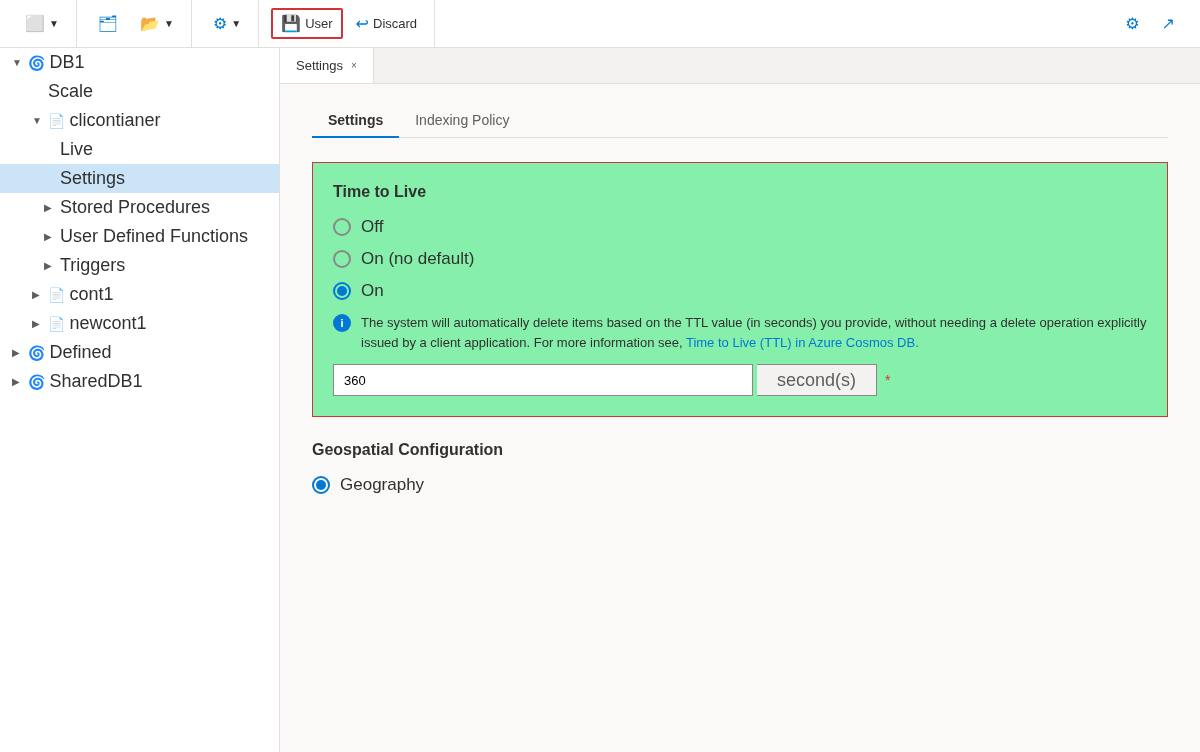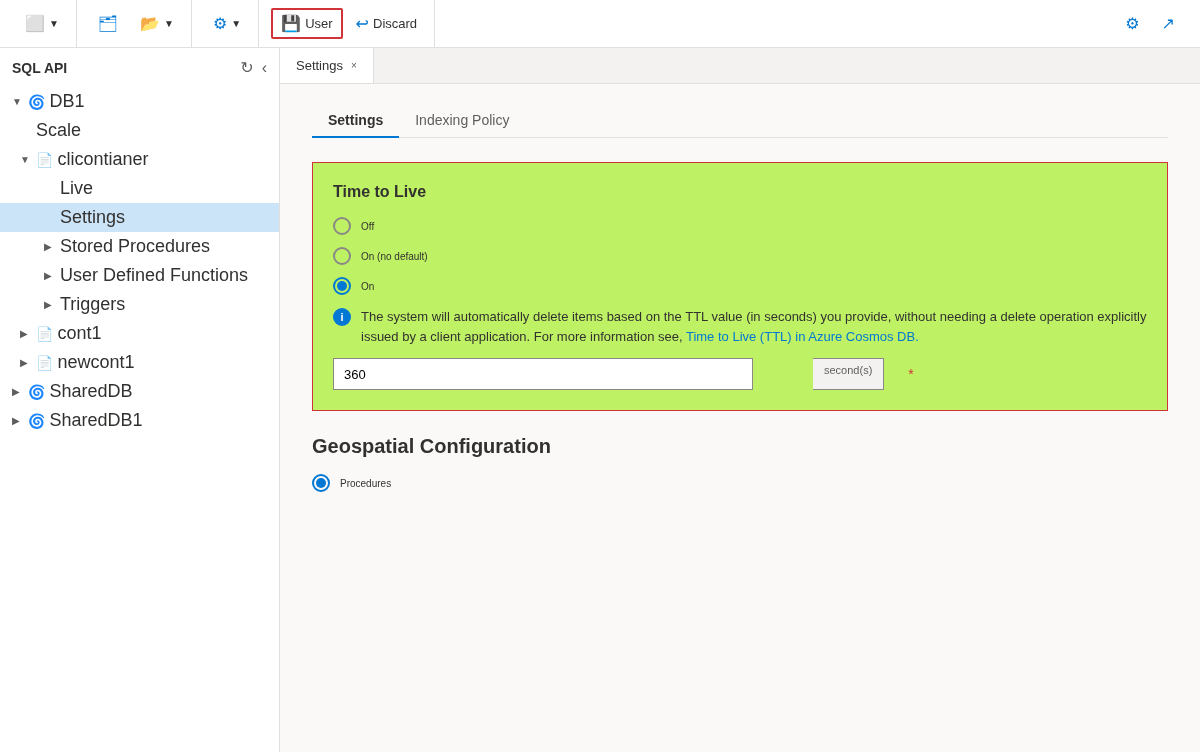--- a/index.html
+++ b/index.html
@@ -82,21 +82,21 @@
       padding: 4px 8px 4px 12px;
       cursor: pointer;
       user-select: none;
       gap: 4px;
     }
     .tree-item.selected { background: #cce4f7; }
     .tree-item .chevron { font-size: 10px; color: #605e5c; width: 12px; }
     .tree-item .item-icon { font-size: 14px; }
     .tree-item .item-label { font-size: 18px; }
     .tree-level-1 { padding-left: 12px; }
-    .tree-level-2 { padding-left: 20px; align-items: center; }
+    .tree-level-2 { padding-left: 32px; align-items: center; }
     .tree-level-3 { padding-left: 44px; }
 
     
     .content-area {
       flex: 1;
       display: flex;
       flex-direction: column;
       background: #faf9f8;
       overflow: hidden;
     }
@@ -149,21 +149,21 @@
       color: #323130;
       font-weight: 600;
       border-bottom: 2px solid #0078d4;
     }
 
     
     .section {
       border: 1.5px solid #d13438;
       padding: 20px;
       margin-bottom: 24px;
-      background: #bef264;
+      background: #86efac;
     }
     .section-title {
       font-size: 16px;
       font-weight: 600;
       margin-bottom: 16px;
     }
 
     
     .radio-option {
       display: flex;
@@ -185,21 +185,21 @@
     .radio-circle.selected {
       border-color: #0078d4;
     }
     .radio-circle.selected::after {
       content: '';
       width: 10px;
       height: 10px;
       border-radius: 50%;
       background: #0078d4;
     }
-    .radio-label { font-size: 10px; }
+    .radio-label { font-size: 17px; }
 
     
     .info-box {
       display: flex;
       gap: 10px;
       margin: 12px 0;
       font-size: 13px;
       color: #323130;
       line-height: 1.5;
     }
@@ -216,49 +216,48 @@
       justify-content: center;
       flex-shrink: 0;
       margin-top: 1px;
     }
     .info-link { color: #0078d4; cursor: pointer; }
 
     
     .input-group {
       display: flex;
       align-items: center;
-      gap: 20px;
+      gap: 4px;
       margin-top: 12px;
     }
     .ttl-input {
       border: 1px solid #8a8886;
       padding: 5px 10px;
       font-size: 13px;
       width: 420px;
       height: 32px;
       outline: none;
     }
     .input-suffix {
       background: #f3f2f1;
       border: 1px solid #8a8886;
       border-left: none;
-      padding: 5px 11px;
+      padding: 5px 20px;
       height: 32px;
-      font-size: 11px;
+      font-size: 18px;
       color: #605e5c;
-      margin-left: 40px;
     }
     .required-star { color: #d13438; margin-left: 4px; font-size: 14px; }
 
     
     .geo-section {
       padding: 0 0 20px 0;
     }
     .geo-title {
-      font-size: 20px;
+      font-size: 16px;
       font-weight: 600;
       margin-bottom: 16px;
     }
   </style>
 </head>
 <body>
 
 <div class="toolbar">
   <div class="toolbar-group">
     <button class="toolbar-btn">
@@ -297,27 +296,20 @@
     </button>
     <button class="toolbar-btn">
       <span class="icon">↗</span>
     </button>
   </div>
 </div>
 
 <div class="main-layout">
 
   <div class="sidebar">
-    <div class="sidebar-header">
-      <span>SQL API</span>
-      <div class="sidebar-header-actions">
-        <button>↻</button>
-        <button>‹</button>
-      </div>
-    </div>
 
     <div class="tree-item tree-level-1">
       <span class="chevron">▼</span>
       <span class="item-icon">🌀</span>
       <span class="item-label">DB1</span>
     </div>
     <div class="tree-item tree-level-2">
       <span class="chevron"></span>
       <span class="item-label">Scale</span>
     </div>
@@ -352,21 +344,21 @@
       <span class="item-label">cont1</span>
     </div>
     <div class="tree-item tree-level-2">
       <span class="chevron">▶</span>
       <span class="item-icon">📄</span>
       <span class="item-label">newcont1</span>
     </div>
     <div class="tree-item tree-level-1">
       <span class="chevron">▶</span>
       <span class="item-icon">🌀</span>
-      <span class="item-label">SharedDB</span>
+      <span class="item-label">Defined</span>
     </div>
     <div class="tree-item tree-level-1">
       <span class="chevron">▶</span>
       <span class="item-icon">🌀</span>
       <span class="item-label">SharedDB1</span>
     </div>
   </div>
 
   <div class="content-area">
 
@@ -419,20 +411,20 @@
           <span class="input-suffix">second(s)</span>
           <span class="required-star">*</span>
         </div>
       </div>
 
       <div class="geo-section">
         <div class="geo-title">Geospatial Configuration</div>
 
         <div class="radio-option">
           <div class="radio-circle selected"></div>
-          <span class="radio-label">Procedures</span>
+          <span class="radio-label">Geography</span>
         </div>
 
       </div>
 
     </div>
   </div>
 </div>
 
 </body></html>

